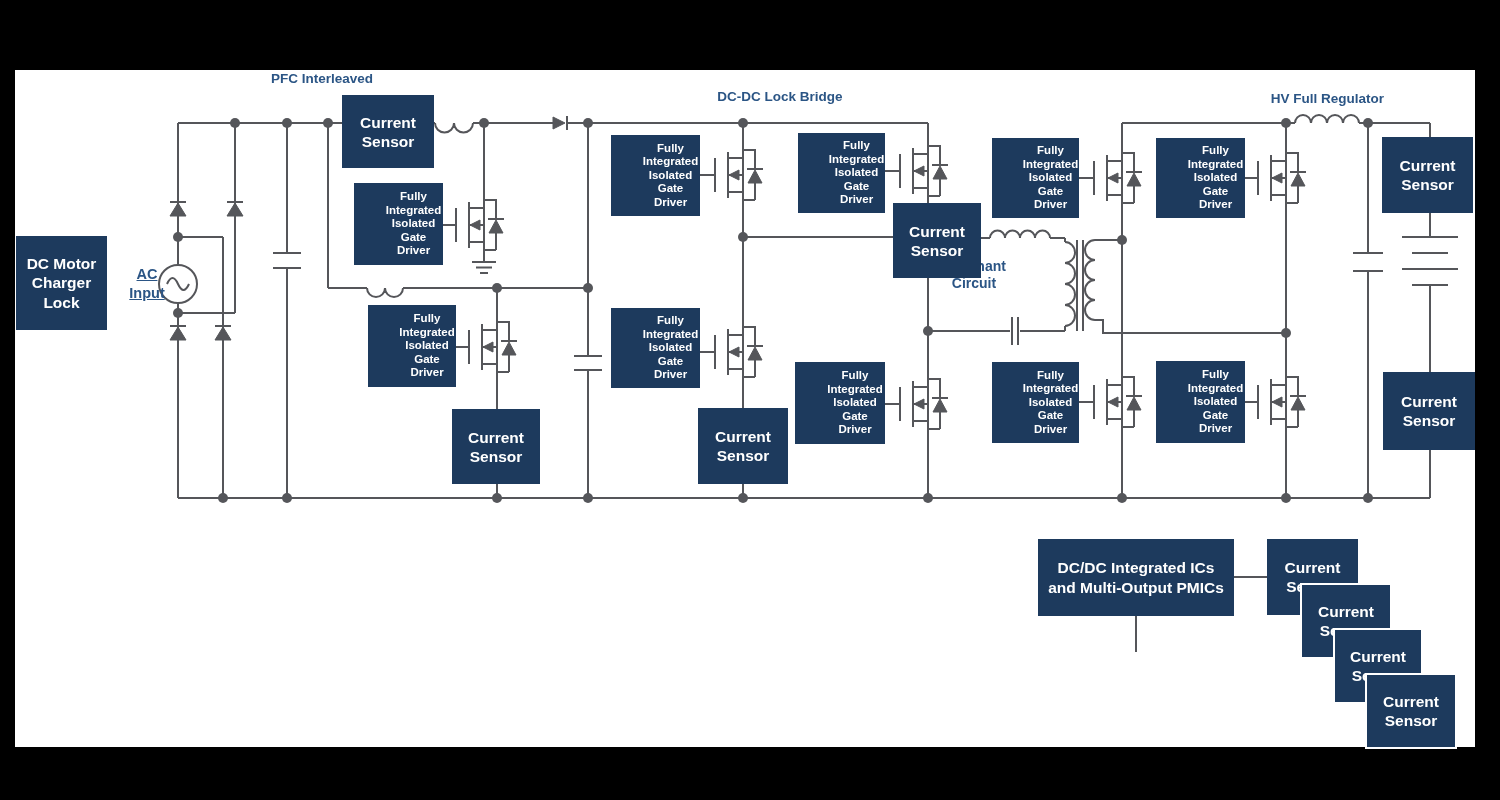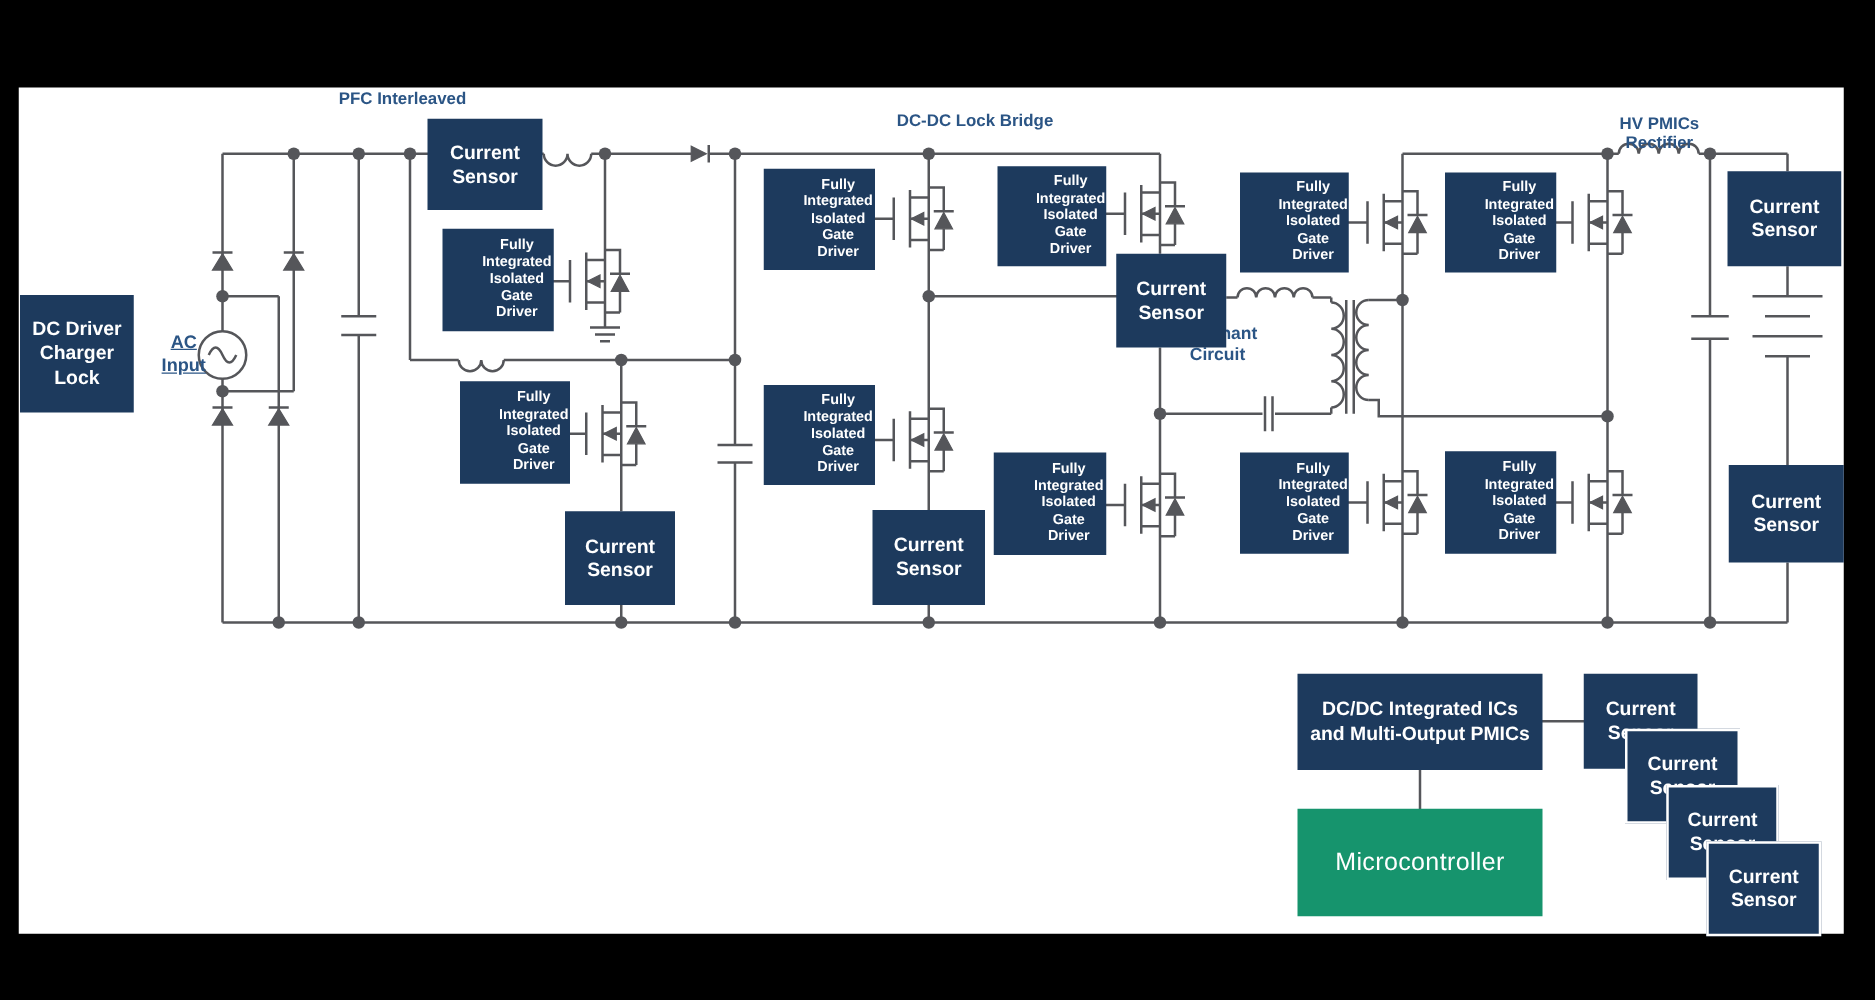--- a/index.html
+++ b/index.html
@@ -231,27 +231,27 @@
           <circle class="dot" cx="743" cy="498" r="5"></circle>
           <circle class="dot" cx="928" cy="498" r="5"></circle>
           <circle class="dot" cx="1122" cy="498" r="5"></circle>
           <circle class="dot" cx="1286" cy="498" r="5"></circle>
           <circle class="dot" cx="1368" cy="498" r="5"></circle>
         </g>
     </svg>
 
     <div class="lbl sec" style="left:247px;top:1px;width:120px;">PFC Interleaved</div>
     <div class="lbl sec" style="left:699px;top:19px;width:132px;">DC-DC Lock Bridge</div>
-    <div class="lbl sec" style="left:1255px;top:21px;width:115px;">HV PMICs Rectifier</div>
+    <div class="lbl sec" style="left:1255px;top:21px;width:115px;">HV Full Regulator</div>
     <div class="lbl two" style="left:909px;top:188px;width:100px;line-height:17px;font-size:14px;">Resonant
 Circuit</div>
     <div class="lbl two" style="left:97px;top:195px;width:70px;text-decoration:underline;">AC
 Input</div>
 
-    <div class="bk big" style="left:1px;top:166px;width:91px;height:94px;">DC Driver
+    <div class="bk big" style="left:1px;top:166px;width:91px;height:94px;">DC Motor
 Charger
 Lock</div>
 
     <div class="bk cs" style="left:327px;top:25px;width:92px;height:73px;">Current
 Sensor</div>
     <div class="bk gd" style="left:339px;top:113px;width:89px;height:82px;">Fully
 Integrated
 Isolated
 Gate Driver</div>
     <div class="bk gd" style="left:353px;top:235px;width:88px;height:82px;">Fully
@@ -299,21 +299,20 @@
 Isolated
 Gate Driver</div>
 
     <div class="bk cs" style="left:1367px;top:67px;width:91px;height:76px;">Current
 Sensor</div>
     <div class="bk cs" style="left:1368px;top:302px;width:92px;height:78px;">Current
 Sensor</div>
 
     <div class="bk big" style="left:1023px;top:469px;width:196px;height:77px;">DC/DC Integrated ICs
 and Multi-Output PMICs</div>
-    <div class="bk micro" style="left:1023px;top:577px;width:196px;height:86px;">Microcontroller</div>
 
     <div class="bk cs" style="left:1252px;top:469px;width:91px;height:76px;">Current
 Sensor</div>
     <div class="bk cs stackb" style="left:1285px;top:513px;width:92px;height:76px;">Current
 Sensor</div>
     <div class="bk cs stackb" style="left:1318px;top:558px;width:90px;height:76px;">Current
 Sensor</div>
     <div class="bk cs stackb" style="left:1350px;top:603px;width:92px;height:76px;">Current
 Sensor</div>
 

